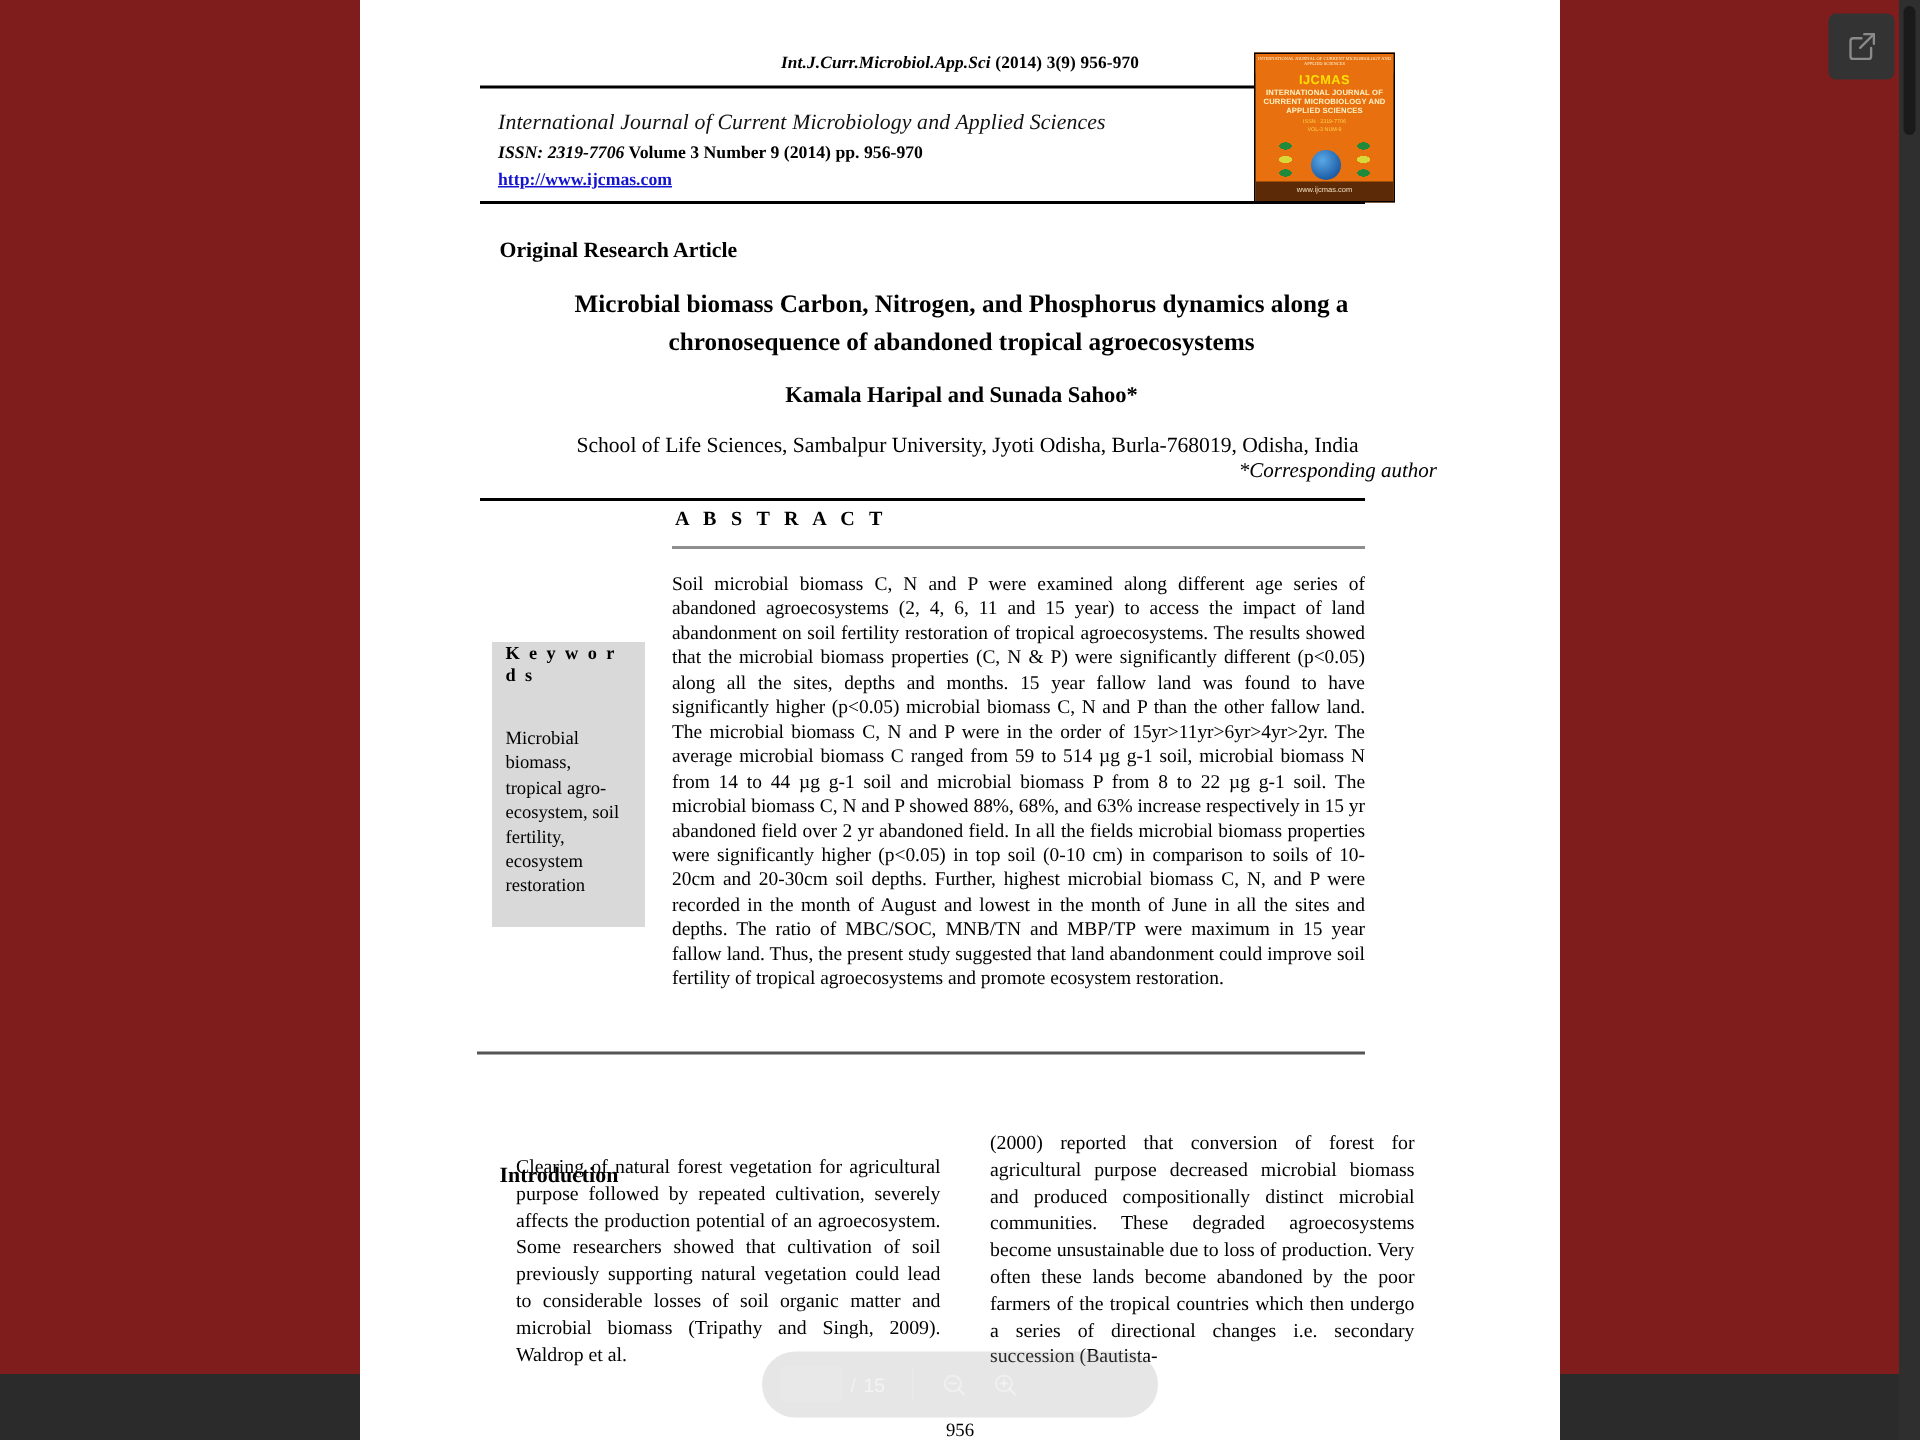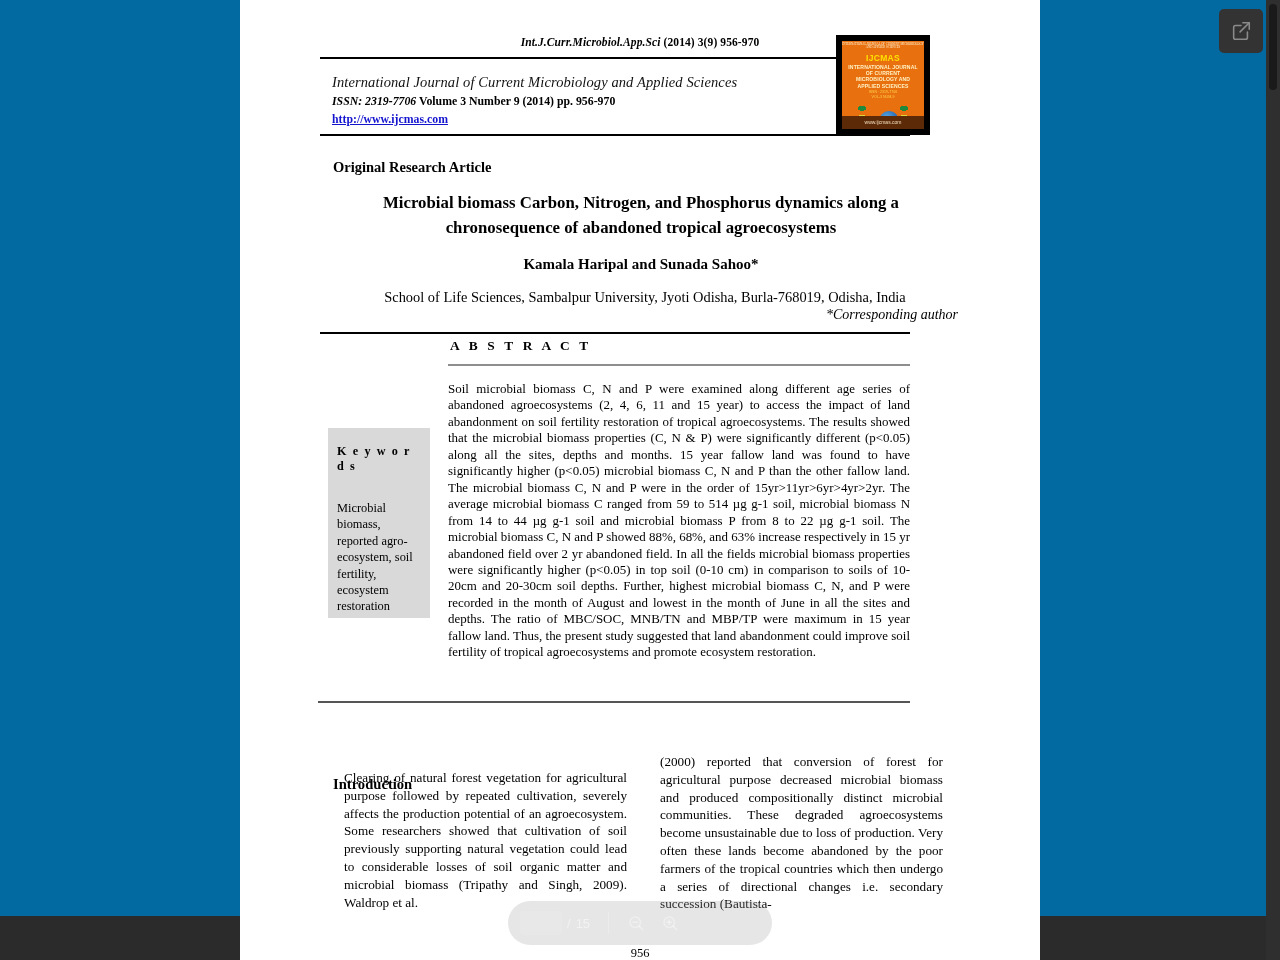--- a/index.html
+++ b/index.html
@@ -6,21 +6,21 @@
   html, body {
     width: 1280px; height: 960px;
     overflow: hidden;
     background: #2b2b2b;
     font-family: "Liberation Serif", serif;
   }
 
   #viewer {
     position: relative;
     width: 1280px; height: 916px;
-    background: #0369a1;
+    background: #7f1d1d;
   }
 
   
   #page-sheet {
     position: absolute;
     left: 240px; top: 0px;
     width: 800px; height: 960px;
     background: #ffffff;
     overflow: hidden;
   }
@@ -86,21 +86,21 @@
     width: 590px; height: 0;
     border-top: 2px solid #000;
   }
 
   
   .cover {
     position: absolute;
     left: 596px; top: 35px;
     width: 94px; height: 100px;
     background: #e8700f;
-    border: 6px solid #000000;
+    border: 1px solid #000000;
     overflow: hidden;
   }
   .cover .cov-top {
     height: 13px;
     background: #e8700f;
     text-align: center;
     font-size: 3px;
     color: #fff6d8;
     padding-top: 2px;
     line-height: 3.4px;
@@ -233,21 +233,21 @@
     left: 208px; top: 364px;
     width: 462px; height: 0;
     border-top: 2px solid #8e8e8e;
   }
 
   .kw-box {
     position: absolute;
     left: 88px; top: 428px;
     width: 102px; height: 190px;
     background: #d9d9d9;
-    padding: 16px 9px;
+    padding: 0 9px;
   }
   .kw-title {
     font-size: 12.2px;
     font-weight: bold;
     letter-spacing: 1.6px;
     color: #000;
   }
   .kw-body {
     margin-top: 26px;
     font-size: 12.4px;
@@ -420,21 +420,21 @@
       <div class="art-authors">Kamala Haripal and Sunada Sahoo*</div>
       <div class="art-affil">School of Life Sciences, Sambalpur University, Jyoti Odisha, Burla-768019, Odisha, India</div>
       <div class="art-corr">*Corresponding author</div>
 
       <div class="rule-abs-top"></div>
       <div class="abs-label">A B S T R A C T</div>
       <div class="rule-abs-mid"></div>
 
       <div class="kw-box">
         <div class="kw-title">K e y w o r d s</div>
-        <div class="kw-body">Microbial biomass, reported agro-ecosystem, soil fertility, ecosystem restoration</div>
+        <div class="kw-body">Microbial biomass, tropical agro-ecosystem, soil fertility, ecosystem restoration</div>
       </div>
 
       <div class="abs-text">Soil microbial biomass C, N and P were examined along different age series of abandoned agroecosystems (2, 4, 6, 11 and 15 year) to access the impact of land abandonment on soil fertility restoration of tropical agroecosystems. The results showed that the microbial biomass properties (C, N &amp; P) were significantly different (p&lt;0.05) along all the sites, depths and months. 15 year fallow land was found to have significantly higher (p&lt;0.05) microbial biomass C, N and P than the other fallow land. The microbial biomass C, N and P were in the order of 15yr&gt;11yr&gt;6yr&gt;4yr&gt;2yr. The average microbial biomass C ranged from 59 to 514 µg g-1 soil, microbial biomass N from 14 to 44 µg g-1 soil and microbial biomass P from 8 to 22 µg g-1 soil. The microbial biomass C, N and P showed 88%, 68%, and 63% increase respectively in 15 yr abandoned field over 2 yr abandoned field. In all the fields microbial biomass properties were significantly higher (p&lt;0.05) in top soil (0-10 cm) in comparison to soils of 10-20cm and 20-30cm soil depths. Further, highest microbial biomass C, N, and P were recorded in the month of August and lowest in the month of June in all the sites and depths. The ratio of MBC/SOC, MNB/TN and MBP/TP were maximum in 15 year fallow land. Thus, the present study suggested that land abandonment could improve soil fertility of tropical agroecosystems and promote ecosystem restoration.</div>
       <div class="rule-abs-bot"></div>
 
       <div class="sec-head">Introduction</div>
       <div class="col col-left">Clearing of natural forest vegetation for agricultural purpose followed by repeated cultivation, severely affects the production potential of an agroecosystem. Some researchers showed that cultivation of soil previously supporting natural vegetation could lead to considerable losses of soil organic matter and microbial biomass (Tripathy and Singh, 2009). Waldrop et al.</div>
       <div class="col col-right">(2000) reported that conversion of forest for agricultural purpose decreased microbial biomass and produced compositionally distinct microbial communities. These degraded agroecosystems become unsustainable due to loss of production. Very often these lands become abandoned by the poor farmers of the tropical countries which then undergo a series of directional changes i.e. secondary succession (Bautista-</div>
 
       <div class="folio">956</div>

